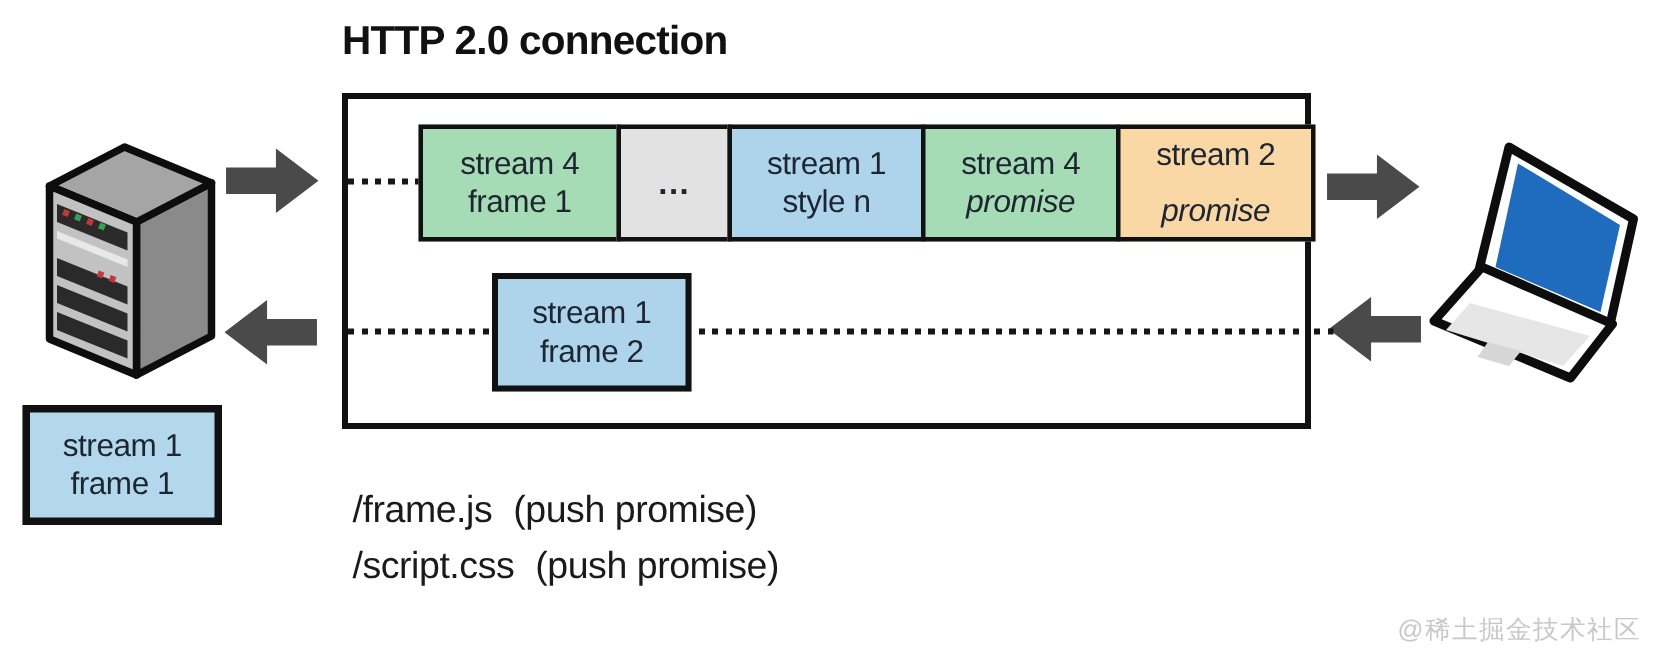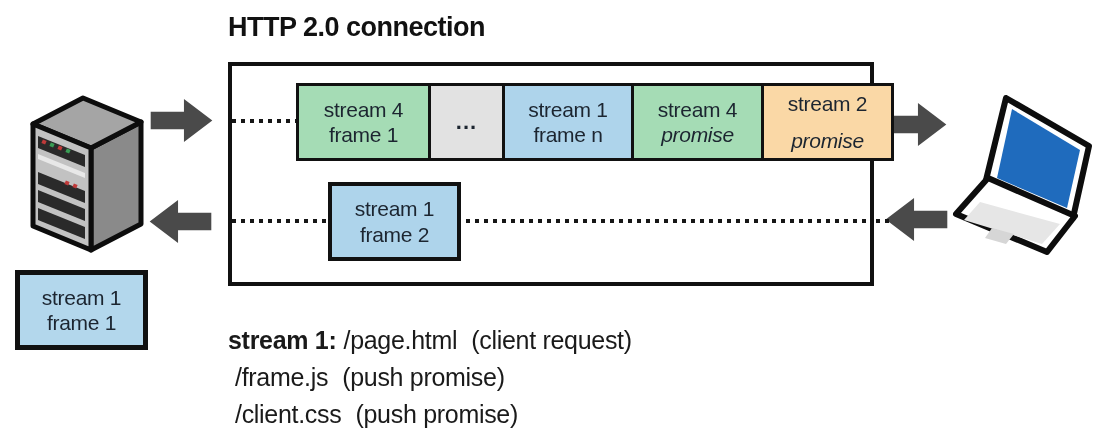--- a/index.html
+++ b/index.html
@@ -16,21 +16,21 @@
   .conn-box{
     position:absolute;left:228px;top:62px;width:646px;height:224px;
     border:4px solid #111;box-sizing:border-box;background:#fff;
   }
   
   .dotline{
     position:absolute;height:4px;
     background-image:repeating-linear-gradient(90deg,#161616 0 4px,transparent 4px 9px);
   }
   
-  .frame-row{position:absolute;left:256px;top:83px;display:flex;padding-left:40px;}
+  .frame-row{position:absolute;left:239px;top:83px;display:flex;padding-left:40px;}
   .cell{
     box-sizing:border-box;height:78px;border:3px solid #111;
     display:flex;flex-direction:column;align-items:center;justify-content:center;
     font-size:21px;line-height:1.2;letter-spacing:-0.3px;color:#1c2530;
   }
   .cell + .cell{margin-left:-3px;}
   .cell.green{background:#a5dcb5;}
   .cell.gray{background:#e2e2e2;}
   .cell.blue{background:#aed4eb;}
   .cell.orange{background:#fad8a6;}
@@ -132,21 +132,21 @@
   <div class="frame-row">
     <div class="cell green" style="width:135px;">
       <span class="l1">stream 4</span>
       <span class="l2">frame 1</span>
     </div>
     <div class="cell gray" style="width:77px;">
       <span class="dots">...</span>
     </div>
     <div class="cell blue" style="width:132px;">
       <span class="l1">stream 1</span>
-      <span class="l2">frame n</span>
+      <span class="l2">style n</span>
     </div>
     <div class="cell green promise" style="width:133px;">
       <span class="l1">stream 4</span>
       <span class="l2">promise</span>
     </div>
     <div class="cell orange promise" style="width:133px;gap:12px;">
       <span class="l1">stream 2</span>
       <span class="l2">promise</span>
     </div>
   </div>
@@ -156,28 +156,24 @@
     <span class="l2">frame 2</span>
   </div>
 
   <div class="frame-box" id="client-frame">
     <span class="l1">stream 1</span>
     <span class="l2">frame 1</span>
   </div>
 
   <div class="legend">
     <div class="legend-line">
-      <span class="lbl">stream 1:</span>
-      <span class="path">/page.html</span>
-      <span class="note">(client request)</span>
-    </div>
-    <div class="legend-line">
       <span class="path">/frame.js</span>
       <span class="note">(push promise)</span>
     </div>
     <div class="legend-line">
-      <span class="path">/client.css</span>
+      <span class="path">/script.css</span>
       <span class="note">(push promise)</span>
     </div>
   </div>
 
+  <div class="watermark">@稀土掘金技术社区</div>
 
 </div>
 
 </body></html>

